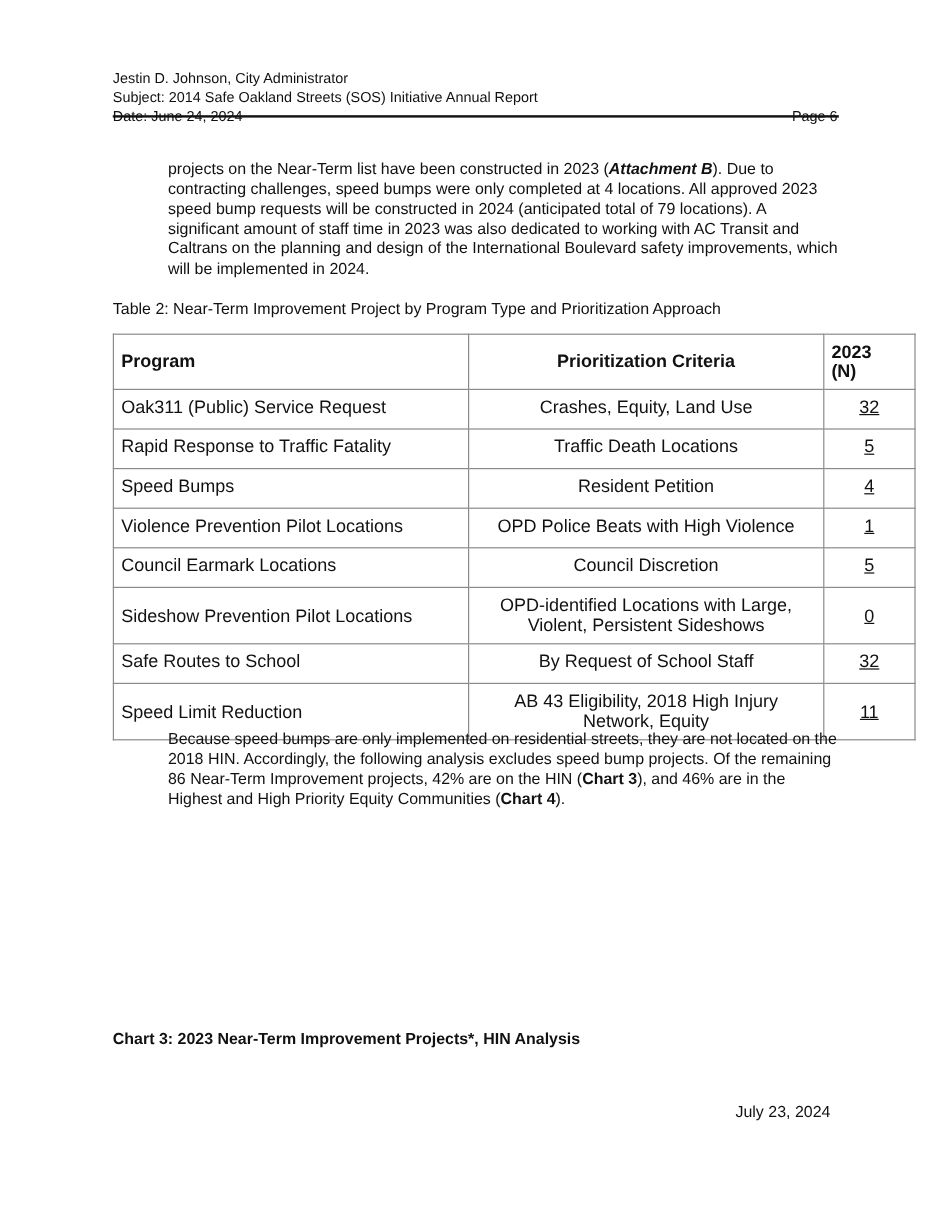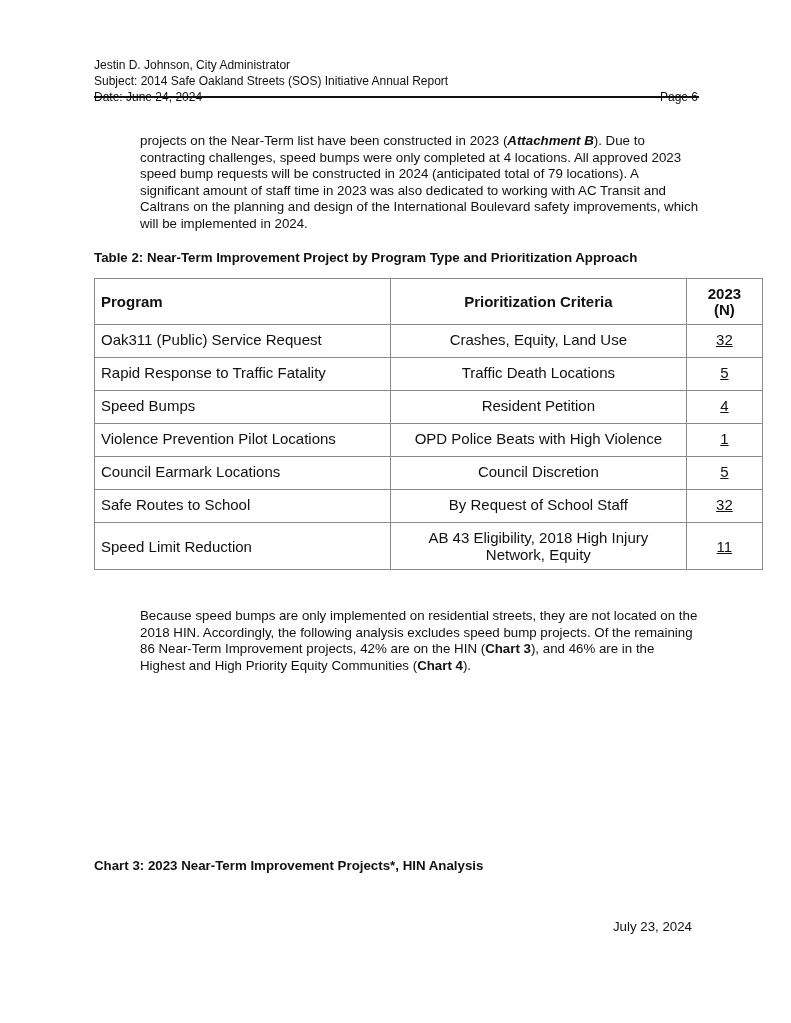--- a/index.html
+++ b/index.html
@@ -43,21 +43,21 @@
       line-height: 16.6px;
     }
     .para1 { top: 133px; }
     .para2 { top: 608px; }
     .para b, .para strong { font-weight: bold; text-align: right; }
     .table-caption {
       position: absolute;
       left: 94px;
       top: 250px;
       font-size: 13.3px;
-      font-weight: bold;
+      font-weight: normal;
       line-height: 16px;
     }
     table.data-table {
       position: absolute;
       left: 94px;
       top: 278px;
       width: 669px;
       border-collapse: collapse;
       font-size: 15px;
       line-height: 17px;
@@ -66,21 +66,21 @@
       border: 1px solid #8a8a8a;
       padding: 0 6px;
       vertical-align: middle;
     }
     table.data-table th {
       font-weight: bold;
       height: 45px;
     }
     table.data-table th.c1 { text-align: left; }
     table.data-table th.c2 { text-align: center; }
-    table.data-table th.c3 { text-align: center; line-height: 16px; }
+    table.data-table th.c3 { text-align: left; line-height: 16px; }
     table.data-table td.c1 { text-align: left; }
     table.data-table td.c2 { text-align: center; }
     table.data-table td.c3 { text-align: center; text-decoration: underline; }
     table.data-table col.col1 { width: 268px; }
     table.data-table col.col2 { width: 268px; }
     table.data-table col.col3 { width: 69px; }
     tr.single td { height: 28px; }
     tr.single td { padding-top: 0; padding-bottom: 4px; }
     tr.double td { height: 46px; }
     .chart-caption {
@@ -149,20 +149,25 @@
     <tr class="single">
       <td class="c1">Violence Prevention Pilot Locations</td>
       <td class="c2">OPD Police Beats with High Violence</td>
       <td class="c3">1</td>
     </tr>
     <tr class="single">
       <td class="c1">Council Earmark Locations</td>
       <td class="c2">Council Discretion</td>
       <td class="c3">5</td>
     </tr>
+    <tr class="double">
+      <td class="c1">Sideshow Prevention Pilot Locations</td>
+      <td class="c2"><span>OPD-identified Locations with Large,</span><br><span>Violent, Persistent Sideshows</span></td>
+      <td class="c3">0</td>
+    </tr>
     <tr class="single">
       <td class="c1">Safe Routes to School</td>
       <td class="c2">By Request of School Staff</td>
       <td class="c3">32</td>
     </tr>
     <tr class="double">
       <td class="c1">Speed Limit Reduction</td>
       <td class="c2"><span>AB 43 Eligibility, 2018 High Injury</span><br><span>Network, Equity</span></td>
       <td class="c3">11</td>
     </tr>

